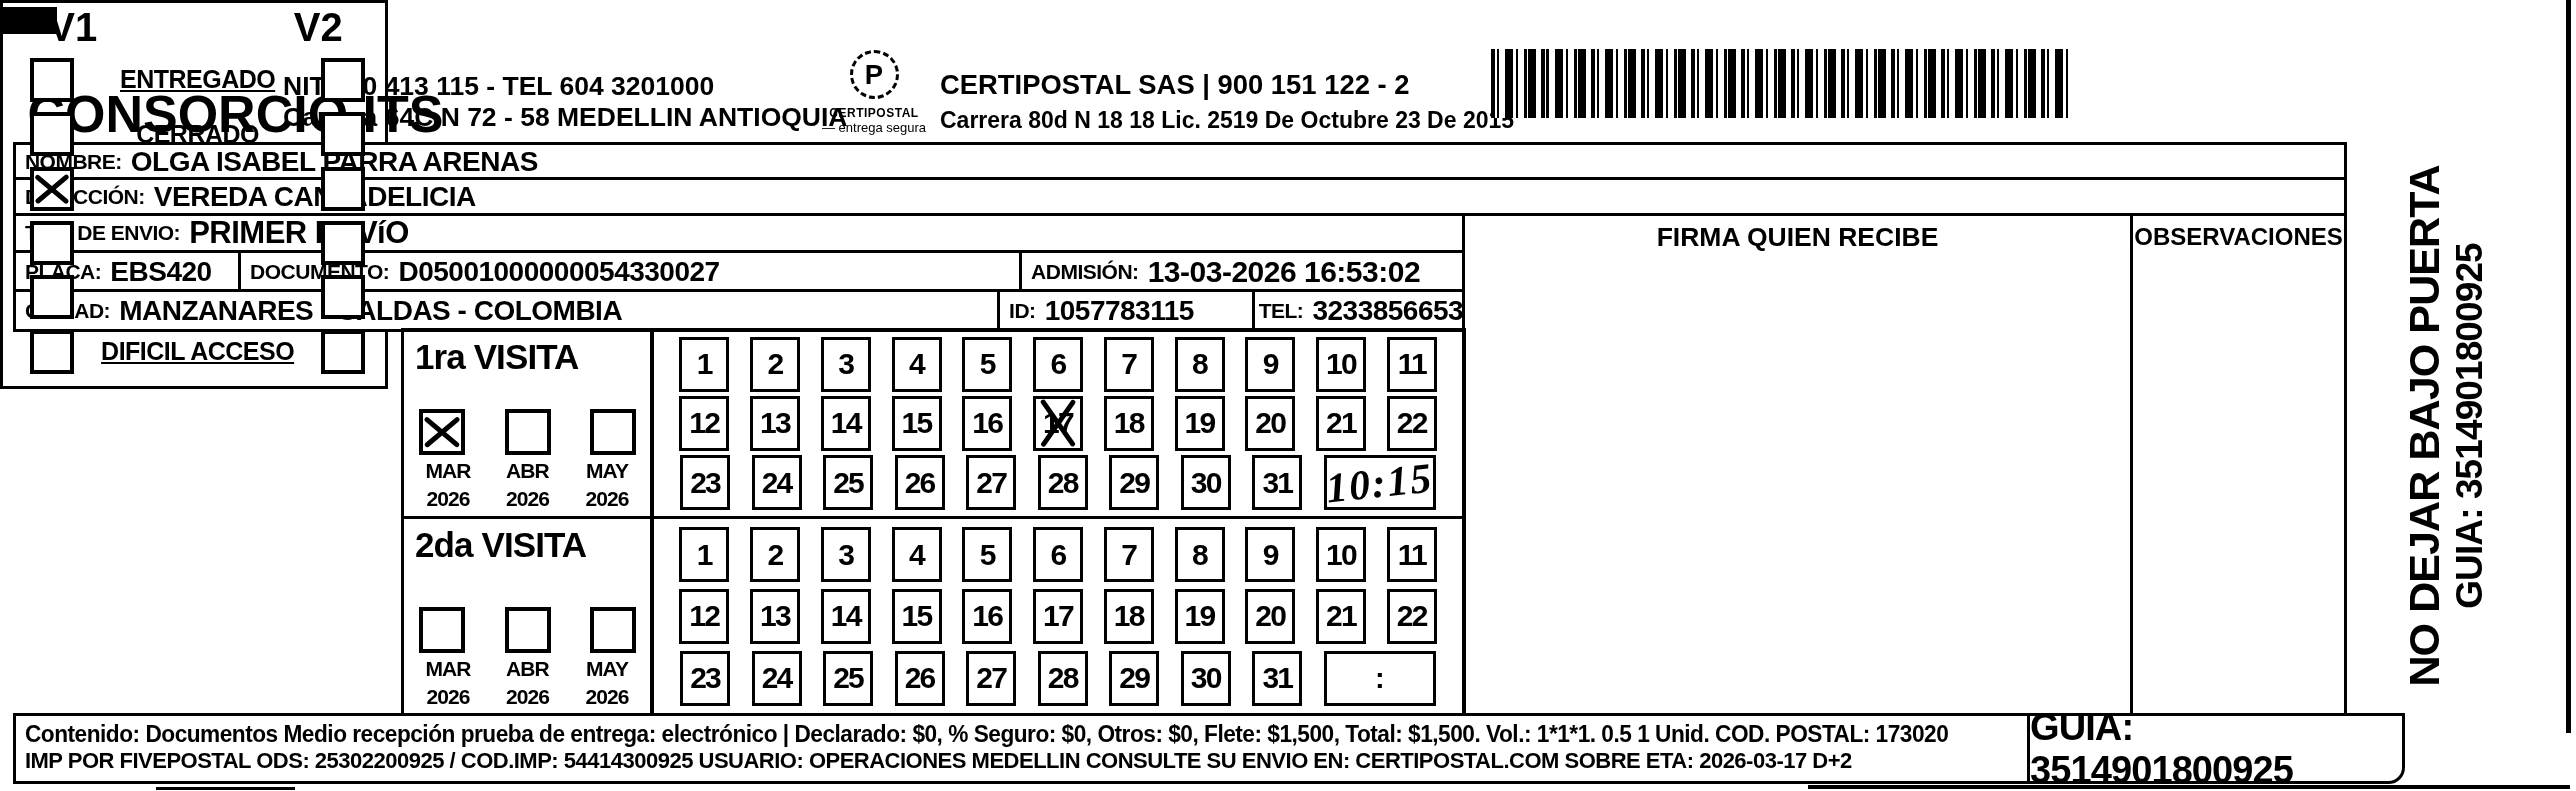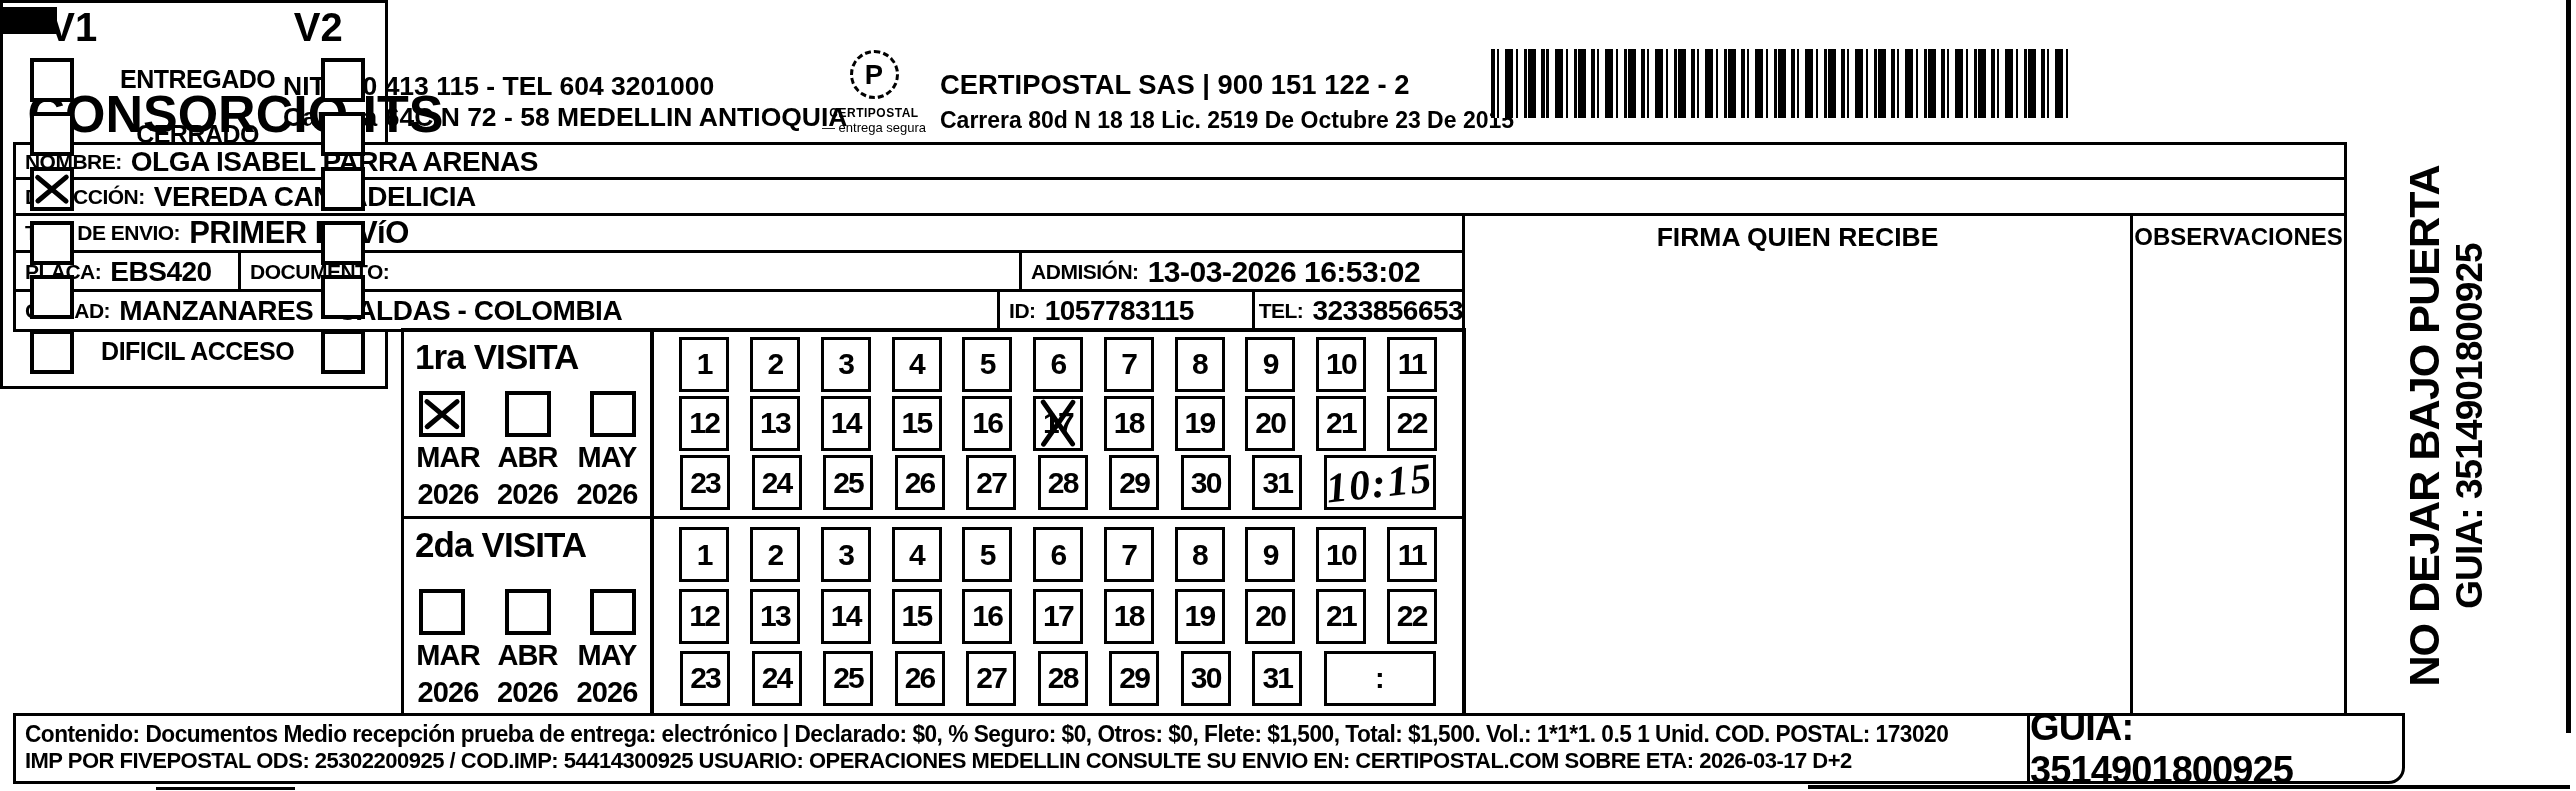--- a/index.html
+++ b/index.html
@@ -44,32 +44,32 @@
   
   .firma-head { left:1462px; top:213px; width:671px; height:48px; justify-content:center; font-weight:bold; font-size:26.5px; }
   .obs-head   { left:2130px; top:213px; width:217px; height:48px; justify-content:center; font-weight:bold; font-size:24px; padding:0 1.8px; }
   .firma-body { left:1462px; top:257px; width:671px; height:460px; border-top:none; }
   .obs-body   { left:2130px; top:257px; width:217px; height:460px; border-top:none; }
 
   
   .status-panel { left:12.8px; top:328px; width:388px; height:389px; border:3.7px solid #000; display:flex; flex-direction:column; padding:1.8px 7.3px 7.3px 7.3px; }
   .sheader { display:flex; justify-content:space-between; padding:0 35px 0 38px; font-size:40px; font-weight:bold; height:48px; }
   .srows { flex:1; display:flex; flex-direction:column; justify-content:space-around; }
-  .srow { display:flex; align-items:center; justify-content:space-between; padding:0 12.8px 0 20px; }
+  .srow { display:flex; align-items:center; justify-content:space-between; padding:0 12.8px 0 20px;text-decoration:underline; }
   .slabel { font-weight:bold; font-size:25px; flex:1; text-align:center; letter-spacing:-0.5px; }
   .cb { position:relative; width:44px; height:44px; border:4.6px solid #000; background:#fff; flex:none; }
 
   
   .visit-left { position:absolute; left:401px; width:253px; border:3.7px solid #000; padding:5.5px 11px; display:flex; flex-direction:column; }
   .v1p { top:328px; height:191px; }
   .v2p { top:516px; height:201px; }
   .vtitle { font-size:35px; font-weight:bold; letter-spacing:-0.9px; }
   .mboxes { display:flex; justify-content:space-between; padding:0 3.7px; margin-top:auto; }
   .mboxes .cb { width:46px; height:46px; }
-  .mlabels,.myears { display:flex; justify-content:space-between; font-weight:bold; font-size:29px; letter-spacing:-0.9px; margin-top:3.7px; }
+  .mlabels,.myears { display:flex; justify-content:space-between; font-weight:bold; font-size:21px; letter-spacing:-0.9px; margin-top:3.7px; }
   .mlabels span,.myears span { width:66px; text-align:center; }
 
   
   .grid { position:absolute; left:650px; width:816px; border:3.7px solid #000; display:flex; flex-direction:column; justify-content:space-evenly; padding:1.8px 5.5px; }
   .g1 { top:328px; height:191px; }
   .g2 { top:516px; height:201px; }
   .drow { display:flex; justify-content:space-evenly; align-items:center; }
   .day { position:relative; width:50px; height:55px; border:3.7px solid #000; display:flex; align-items:center; justify-content:center; font-weight:bold; font-size:30px; letter-spacing:-1.8px; }
   .timebox { position:relative; width:112px; height:55px; border:3.7px solid #000; display:flex; align-items:center; justify-content:center; }
   .colonprint { font-weight:bold; font-size:29px; }
@@ -133,20 +133,21 @@
   <div class="cell row-tipo">
     <span class="lbl">TIPO DE ENVIO:</span>
     <span class="val">PRIMER ENVíO</span>
   </div>
   <div class="cell cell-placa">
     <span class="lbl">PLACA:</span>
     <span class="val">EBS420</span>
   </div>
   <div class="cell cell-doc">
     <span class="lbl">DOCUMENTO:</span>
+    <span class="val">D05001000000054330027</span>
   </div>
   <div class="cell cell-adm">
     <span class="lbl">ADMISIÓN:</span>
     <span class="val">13-03-2026 16:53:02</span>
   </div>
   <div class="cell cell-ciudad">
     <span class="lbl">CIUDAD:</span>
     <span class="val">MANZANARES - CALDAS - COLOMBIA</span>
   </div>
   <div class="cell cell-id">

